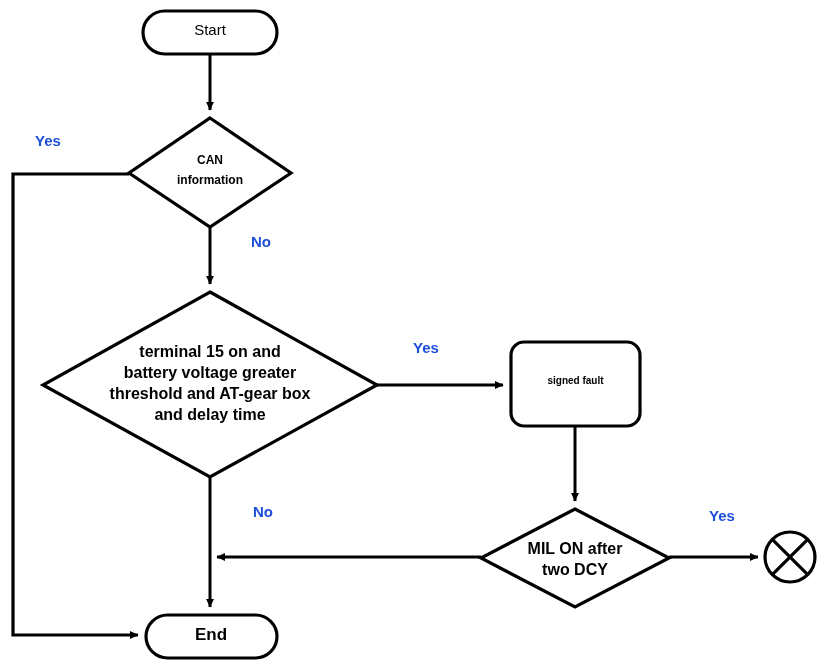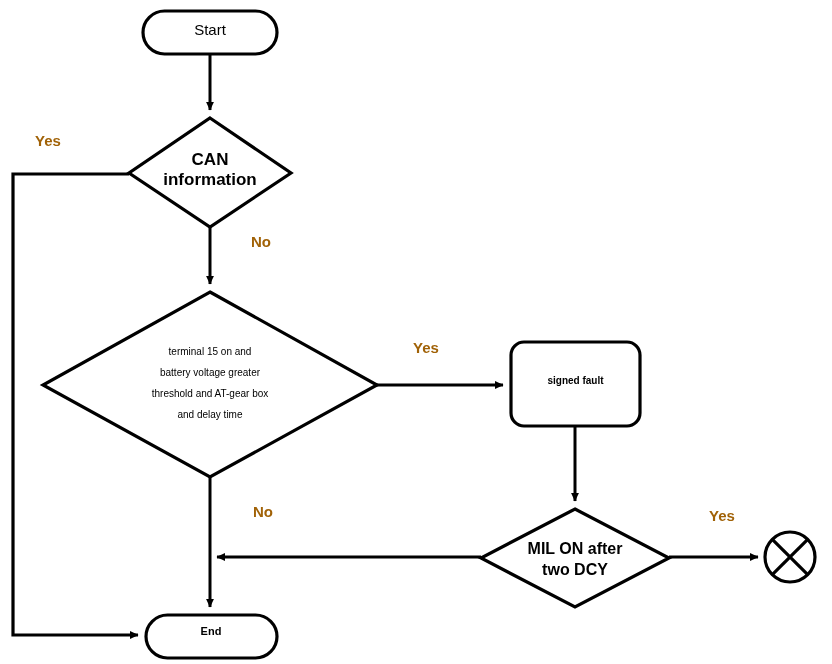--- a/index.html
+++ b/index.html
@@ -25,32 +25,32 @@
   .node-label {
     position: absolute;
     text-align: center;
     color: #000000;
     font-family: "Liberation Sans", sans-serif;
     white-space: pre;
     pointer-events: none;
   }
   .edge-label {
     position: absolute;
-    color: #a16207;
+    color: #1d4ed8;
     font-family: "Liberation Sans", sans-serif;
     font-weight: bold;
     font-size: 15px;
     white-space: nowrap;
   }
   .lbl-start    { left: 142px; top: 21px;  width: 136px; font-size: 15px; }
-  .lbl-can      { left: 110px; top: 150px; width: 200px; font-size: 17px; font-weight: bold; line-height: 20px; }
-  .lbl-cond     { left: 60px;  top: 341px; width: 300px; font-size: 10px; font-weight: normal; line-height: 21px; }
+  .lbl-can      { left: 110px; top: 150px; width: 200px; font-size: 12px; font-weight: bold; line-height: 20px; }
+  .lbl-cond     { left: 60px;  top: 341px; width: 300px; font-size: 16px; font-weight: bold; line-height: 21px; }
   .lbl-signed   { left: 510px; top: 375px; width: 131px; font-size: 10px; font-weight: bold; }
   .lbl-mil      { left: 490px; top: 538px; width: 170px; font-size: 16px; font-weight: bold; line-height: 21px; }
-  .lbl-end      { left: 145px; top: 625px; width: 132px; font-size: 11px; font-weight: bold; }
+  .lbl-end      { left: 145px; top: 625px; width: 132px; font-size: 17px; font-weight: bold; }
 
   .el-yes-can    { left: 35px;  top: 132px; }
   .el-no-can     { left: 251px; top: 233px; }
   .el-yes-cond   { left: 413px; top: 339px; }
   .el-no-cond    { left: 253px; top: 503px; }
   .el-yes-mil    { left: 709px; top: 507px; }
 </style>
 </head>
 <body>
 

